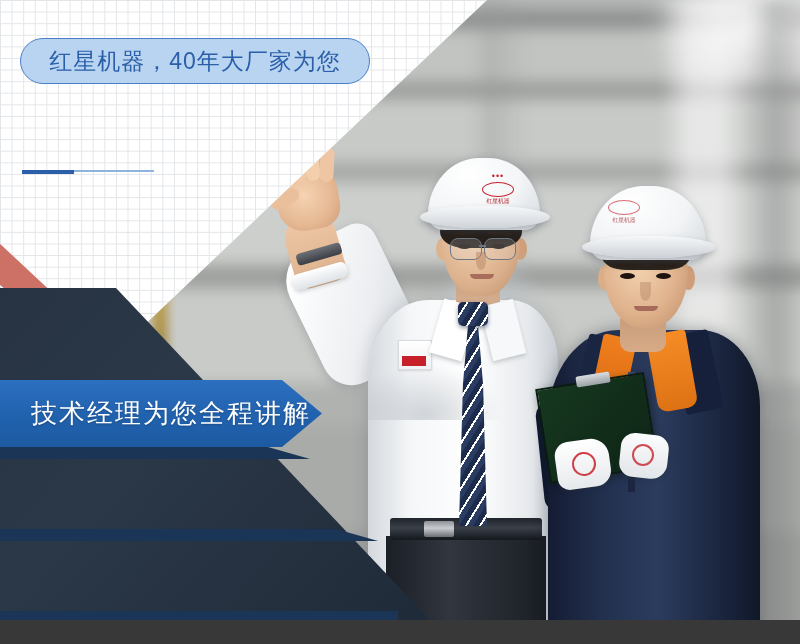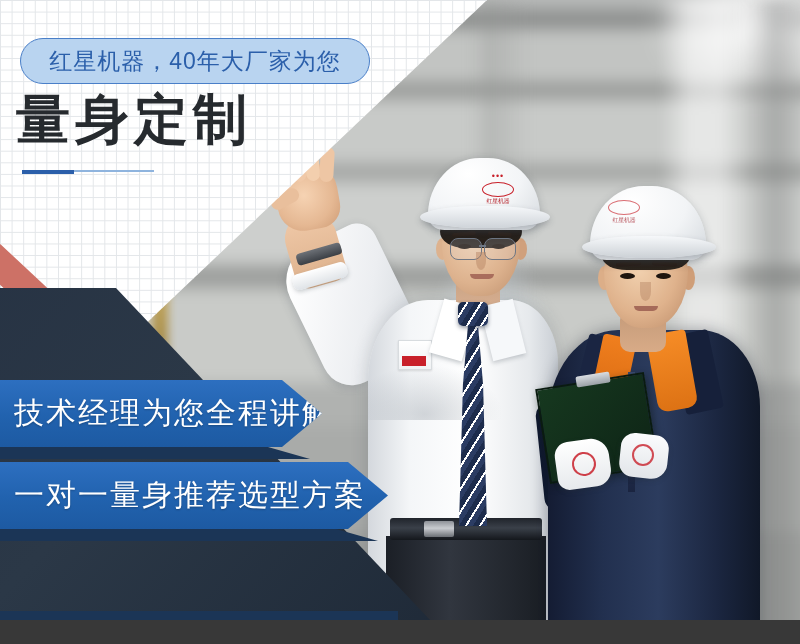--- a/index.html
+++ b/index.html
@@ -414,23 +414,23 @@
   .feature {
     position: absolute;
     left: 0;
     height: 67px;
     background: linear-gradient(to bottom, #2d6fc0 0%, #2162ae 55%, #1d5aa2 100%);
     display: flex;
     align-items: center;
     color: #ffffff;
   }
   .feature-label {
-    font-size: 30px;
+    font-size: 26px;
     letter-spacing: 2px;
-    padding-left: 14px;
+    padding-left: 31px;
     white-space: nowrap;
     text-shadow: 0 1px 2px rgba(0,0,0,0.25);
   }
   .feature-shadow {
     position: absolute;
     left: 0;
     height: 12px;
     background: #1b3556;
   }
 
@@ -544,32 +544,28 @@
 
   <div class="grid-panel"></div>
 
   <div class="red-stripe"></div>
   <div class="navy-block"></div>
 
   <div class="badge">
     <span class="badge-text">红星机器，40年大厂家为您</span>
   </div>
 
-  <div class="headline">量身定制</div>
   <div class="rule-thin"></div>
   <div class="rule-thick"></div>
 
   <div class="feature-shadow" id="f1s"></div>
   <div class="feature" id="f1">
     <span class="feature-label">技术经理为您全程讲解</span>
   </div>
 
   <div class="feature-shadow" id="f2s"></div>
-  <div class="feature" id="f2">
-    <span class="feature-label">一对一量身推荐选型方案</span>
-  </div>
 
   <div class="feature-shadow" id="f3s"></div>
 
   <div class="footer-band-left"></div>
   <div class="footer-band"></div>
 
 </div>
 
 </body></html>

